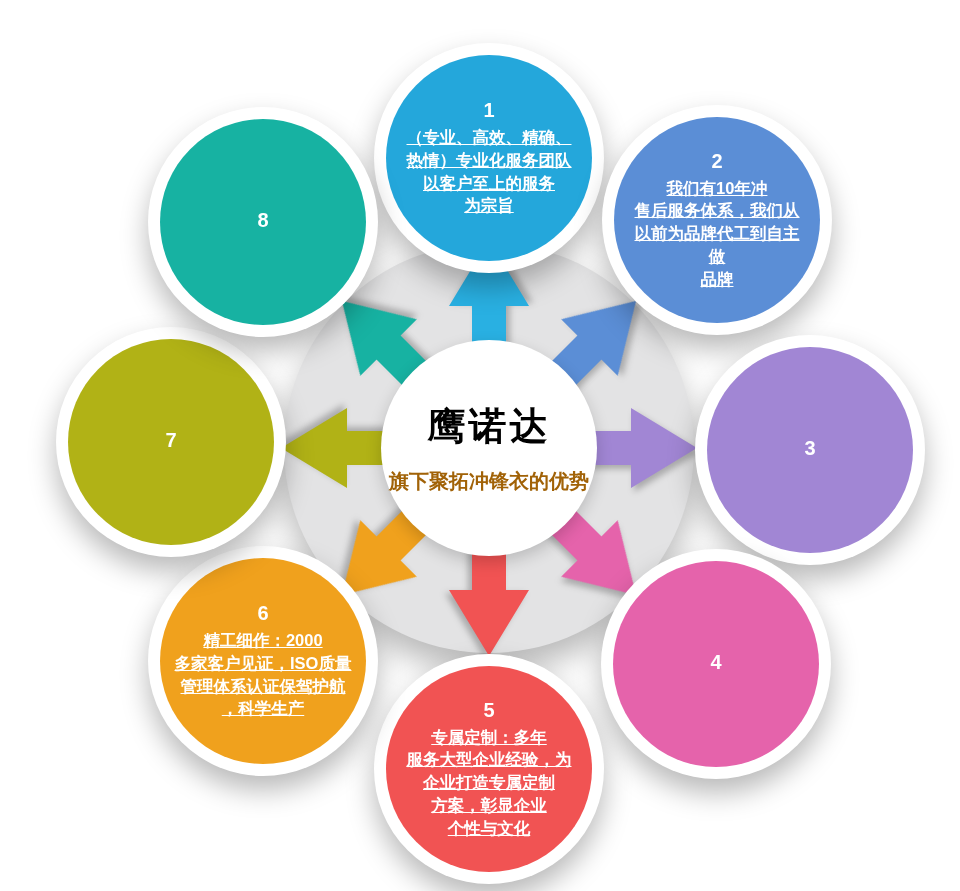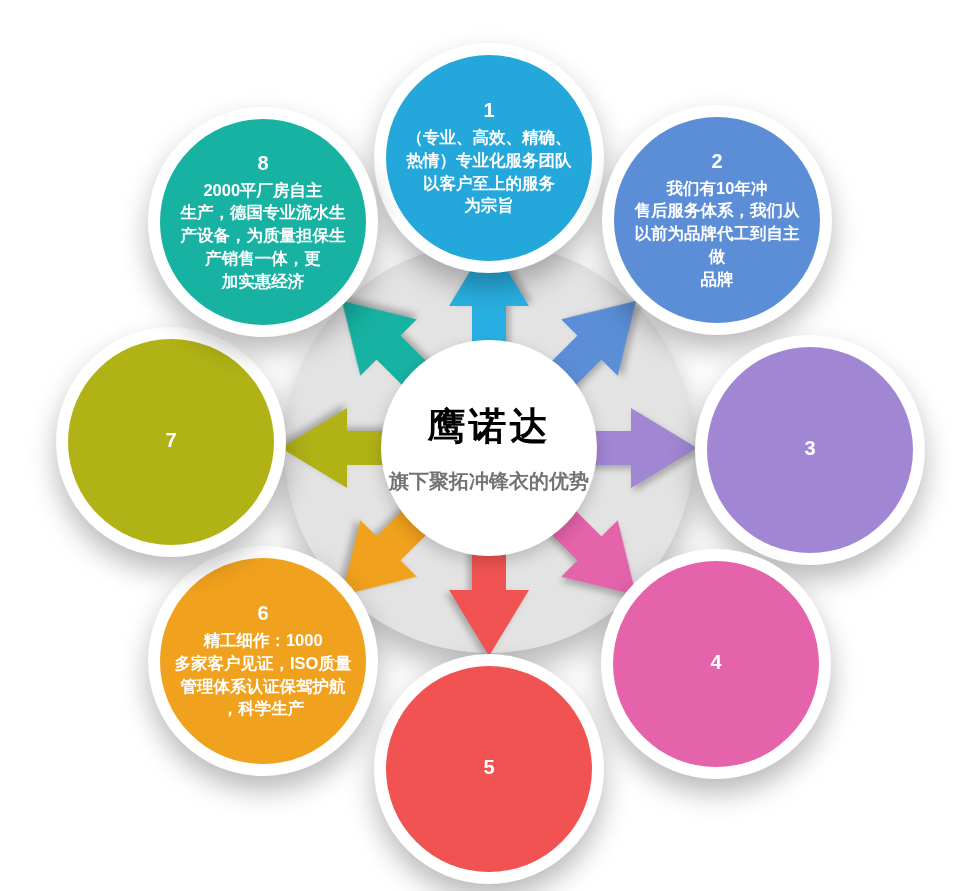--- a/index.html
+++ b/index.html
@@ -40,21 +40,21 @@
   .hub-title {
     font-size: 38px;
     font-weight: bold;
     color: #000000;
     letter-spacing: 3px;
     margin-bottom: 16px;
   }
   .hub-subtitle {
     font-size: 20px;
     font-weight: bold;
-    color: #737373;
+    color: #a16207;
   }
 
   
   .arrow {
     position: absolute;
     left: 489px; top: 448px;
     width: 0; height: 0;
     z-index: 2;
   }
   .arrow svg {
@@ -94,20 +94,21 @@
     text-align: center;
     padding: 0 14px;
     box-sizing: border-box;
   }
   .node-number { font-size: 20px; font-weight: bold; margin-bottom: 4px; }
   .node-text {
     font-size: 16.5px;
     font-weight: bold;
     line-height: 1.38;
     white-space: pre-line;
+    text-decoration: underline;
   }
 
   .c1 { left: 374px; top: 43px; }
   .c2 { left: 602px; top: 105px; }
   .c3 { left: 695px; top: 335px; }
   .c4 { left: 601px; top: 549px; }
   .c5 { left: 374px; top: 654px; }
   .c6 { left: 148px; top: 546px; }
   .c7 { left: 56px;  top: 327px; }
   .c8 { left: 148px; top: 107px; }
@@ -201,43 +202,43 @@
 
   <div class="node c4">
     <div class="node-inner" style="background-color: rgb(229, 99, 171);">
       <div class="node-number">4</div>
     </div>
   </div>
 
   <div class="node c5">
     <div class="node-inner" style="background-color: rgb(241, 83, 83);">
       <div class="node-number">5</div>
+      <div class="node-text">专属定制：多年
+服务大型企业经验，为
+企业打造专属定制
+方案，彰显企业
+个性与文化</div>
     </div>
   </div>
 
   <div class="node c6">
     <div class="node-inner" style="background-color: rgb(240, 161, 29);">
       <div class="node-number">6</div>
-      <div class="node-text">精工细作：1000
+      <div class="node-text">精工细作：2000
 多家客户见证，ISO质量
 管理体系认证保驾护航
 ，科学生产</div>
     </div>
   </div>
 
   <div class="node c7">
     <div class="node-inner" style="background-color: rgb(177, 178, 22);">
       <div class="node-number">7</div>
     </div>
   </div>
 
   <div class="node c8">
     <div class="node-inner" style="background-color: rgb(23, 178, 162);">
       <div class="node-number">8</div>
-      <div class="node-text">2000平厂房自主
-生产，德国专业流水生
-产设备，为质量担保生
-产销售一体，更
-加实惠经济</div>
     </div>
   </div>
 
 </div>
 
 </body></html>

